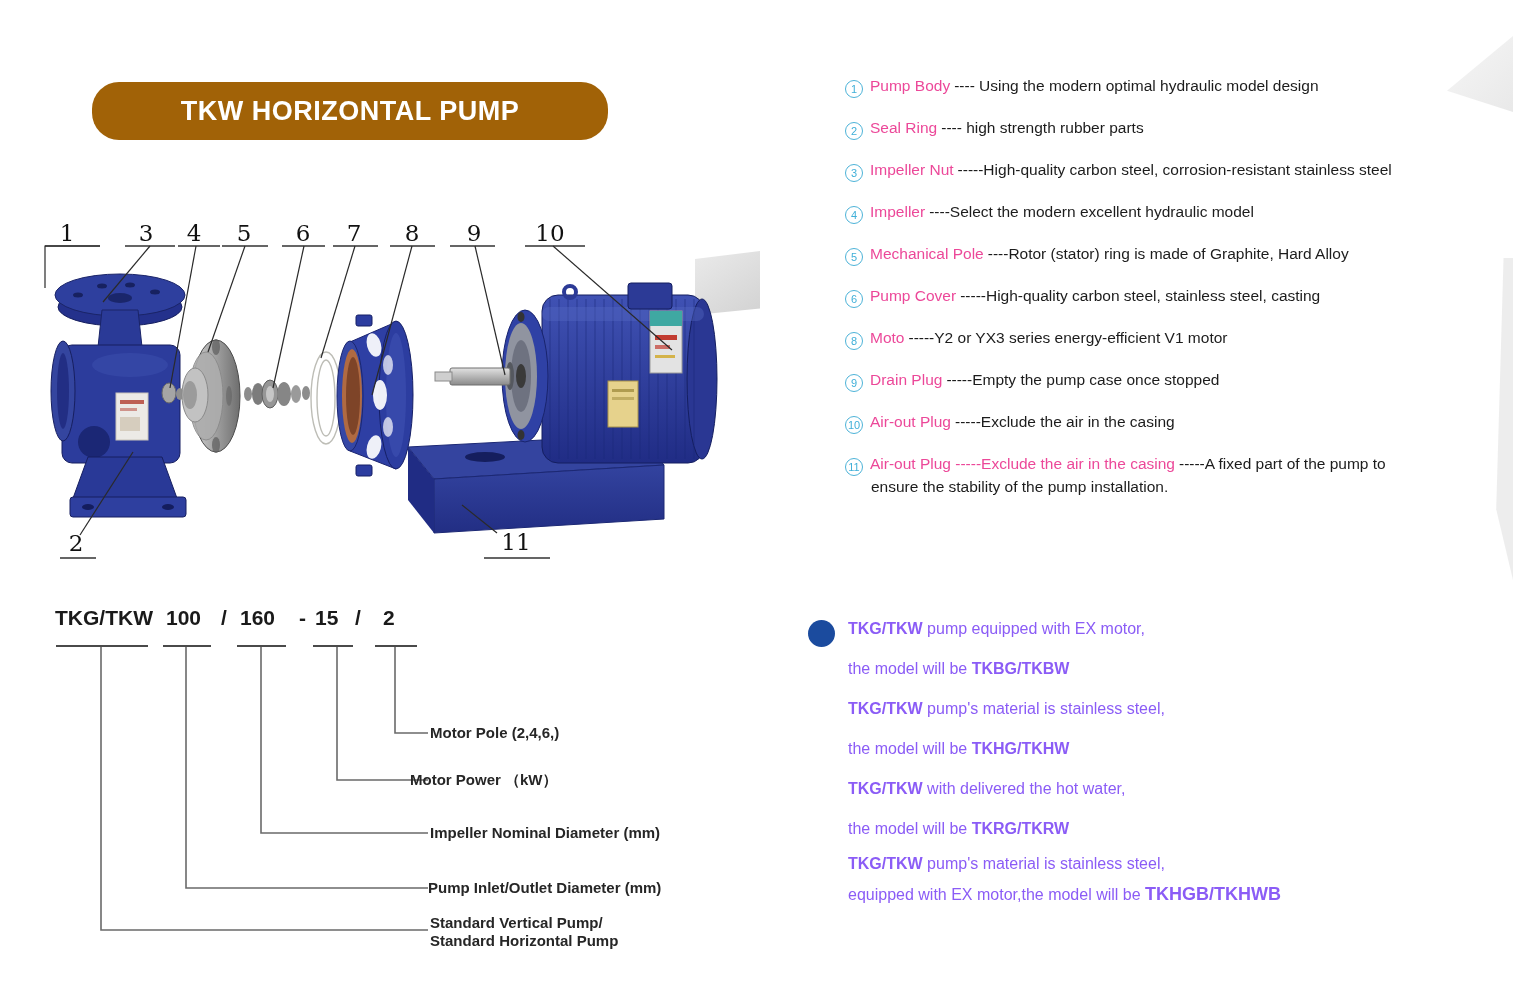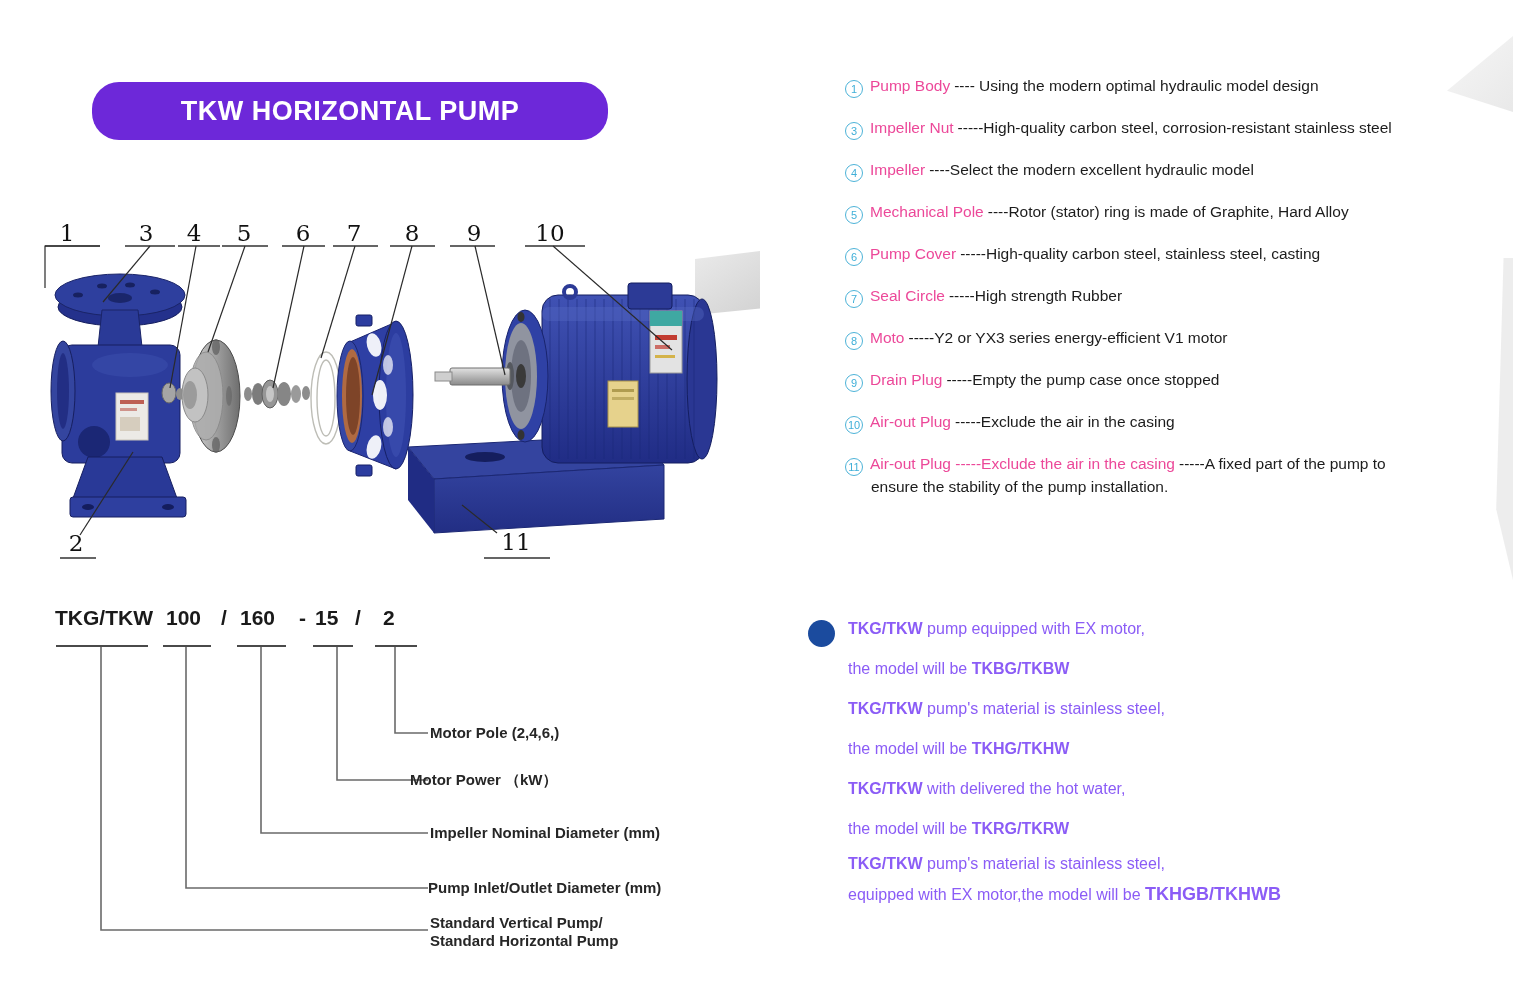--- a/index.html
+++ b/index.html
@@ -1,21 +1,21 @@
 <!DOCTYPE html>
 <html><head>
 <meta charset="utf-8">
 <style>
   html,body{margin:0;padding:0;background:#ffffff;}
   #canvas{position:relative;width:1513px;height:1000px;background:#ffffff;overflow:hidden;
           font-family:"Liberation Sans",sans-serif;color:#1f1f1f;}
   .abs{position:absolute;}
 
   
-  .banner{left:92px;top:82px;width:516px;height:58px;background:#6d28d9;border-radius:27px;
+  .banner{left:92px;top:82px;width:516px;height:58px;background:#a16207;border-radius:27px;
           display:flex;align-items:center;justify-content:center;}
   .banner span{color:#ffffff;font-size:27px;font-weight:bold;letter-spacing:.5px;}
 
   
   .parts{left:845px;top:75px;width:665px;margin:0;padding:0;list-style:none;}
   .part{white-space:nowrap;line-height:21px;margin-bottom:19px;font-size:15.5px;
         padding-left:26px;text-indent:-26px;}
   .part.wrap{white-space:normal;}
   .pnum{display:inline-block;width:16px;height:16px;border:1px solid #4db3d8;border-radius:50%;
         color:#3fafd8;font-size:11px;line-height:16px;text-align:center;margin-right:7px;
@@ -213,25 +213,25 @@
       <text x="382" y="46">8</text>
       <text x="444" y="46">9</text>
       <text x="520" y="46">10</text>
       <text x="46" y="356">2</text>
       <text x="486" y="355">11</text>
     </g>
   </svg>
 
   <ul class="abs parts">
     <li class="part"><span class="pnum">1</span><span class="pname">Pump Body</span><span class="pdesc">---- Using the modern optimal hydraulic model design</span></li>
+    <li class="part"><span class="pnum">2</span><span class="pname">Seal Ring</span><span class="pdesc">---- high strength rubber parts</span></li>
     <li class="part"><span class="pnum">3</span><span class="pname">Impeller Nut</span><span class="pdesc">-----High-quality carbon steel, corrosion-resistant stainless steel</span></li>
     <li class="part"><span class="pnum">4</span><span class="pname">Impeller</span><span class="pdesc">----Select the modern excellent hydraulic model</span></li>
     <li class="part"><span class="pnum">5</span><span class="pname">Mechanical Pole</span><span class="pdesc">----Rotor (stator) ring is made of Graphite, Hard Alloy</span></li>
     <li class="part"><span class="pnum">6</span><span class="pname">Pump Cover</span><span class="pdesc">-----High-quality carbon steel, stainless steel, casting</span></li>
-    <li class="part"><span class="pnum">7</span><span class="pname">Seal Circle</span><span class="pdesc">-----High strength Rubber</span></li>
     <li class="part"><span class="pnum">8</span><span class="pname">Moto</span><span class="pdesc">-----Y2 or YX3 series energy-efficient V1 motor</span></li>
     <li class="part"><span class="pnum">9</span><span class="pname">Drain Plug</span><span class="pdesc">-----Empty the pump case once stopped</span></li>
     <li class="part"><span class="pnum">10</span><span class="pname">Air-out Plug</span><span class="pdesc">-----Exclude the air in the casing</span></li>
     <li class="part wrap"><span class="pnum">11</span><span class="pname">Air-out Plug</span><span class="pcyan"> -----Exclude the air in the casing</span><span class="pdesc">-----A fixed part of the pump to</span><br><span class="pdesc2">ensure the stability of the pump installation.</span></li>
   </ul>
 
   <span class="abs mseg" style="left:55px;">TKG/TKW</span>
   <span class="abs mseg" style="left:166px;">100</span>
   <span class="abs mseg" style="left:221px;">/</span>
   <span class="abs mseg" style="left:240px;">160</span>

